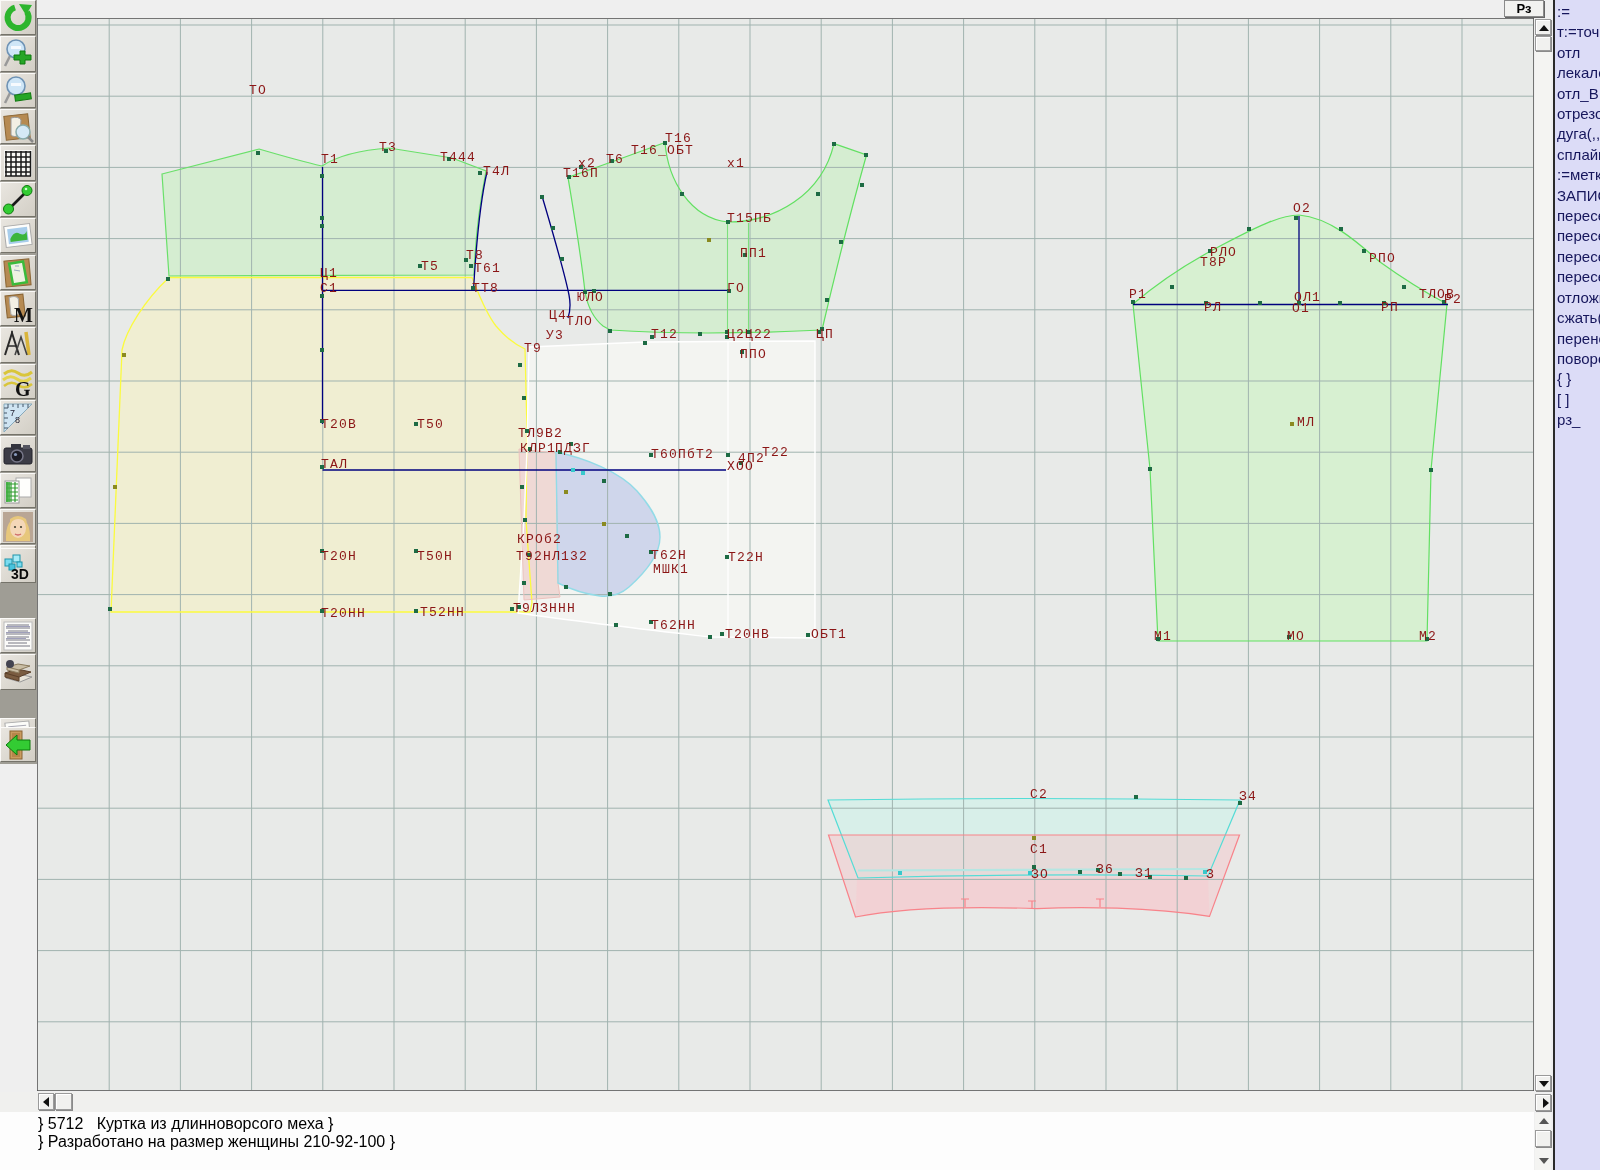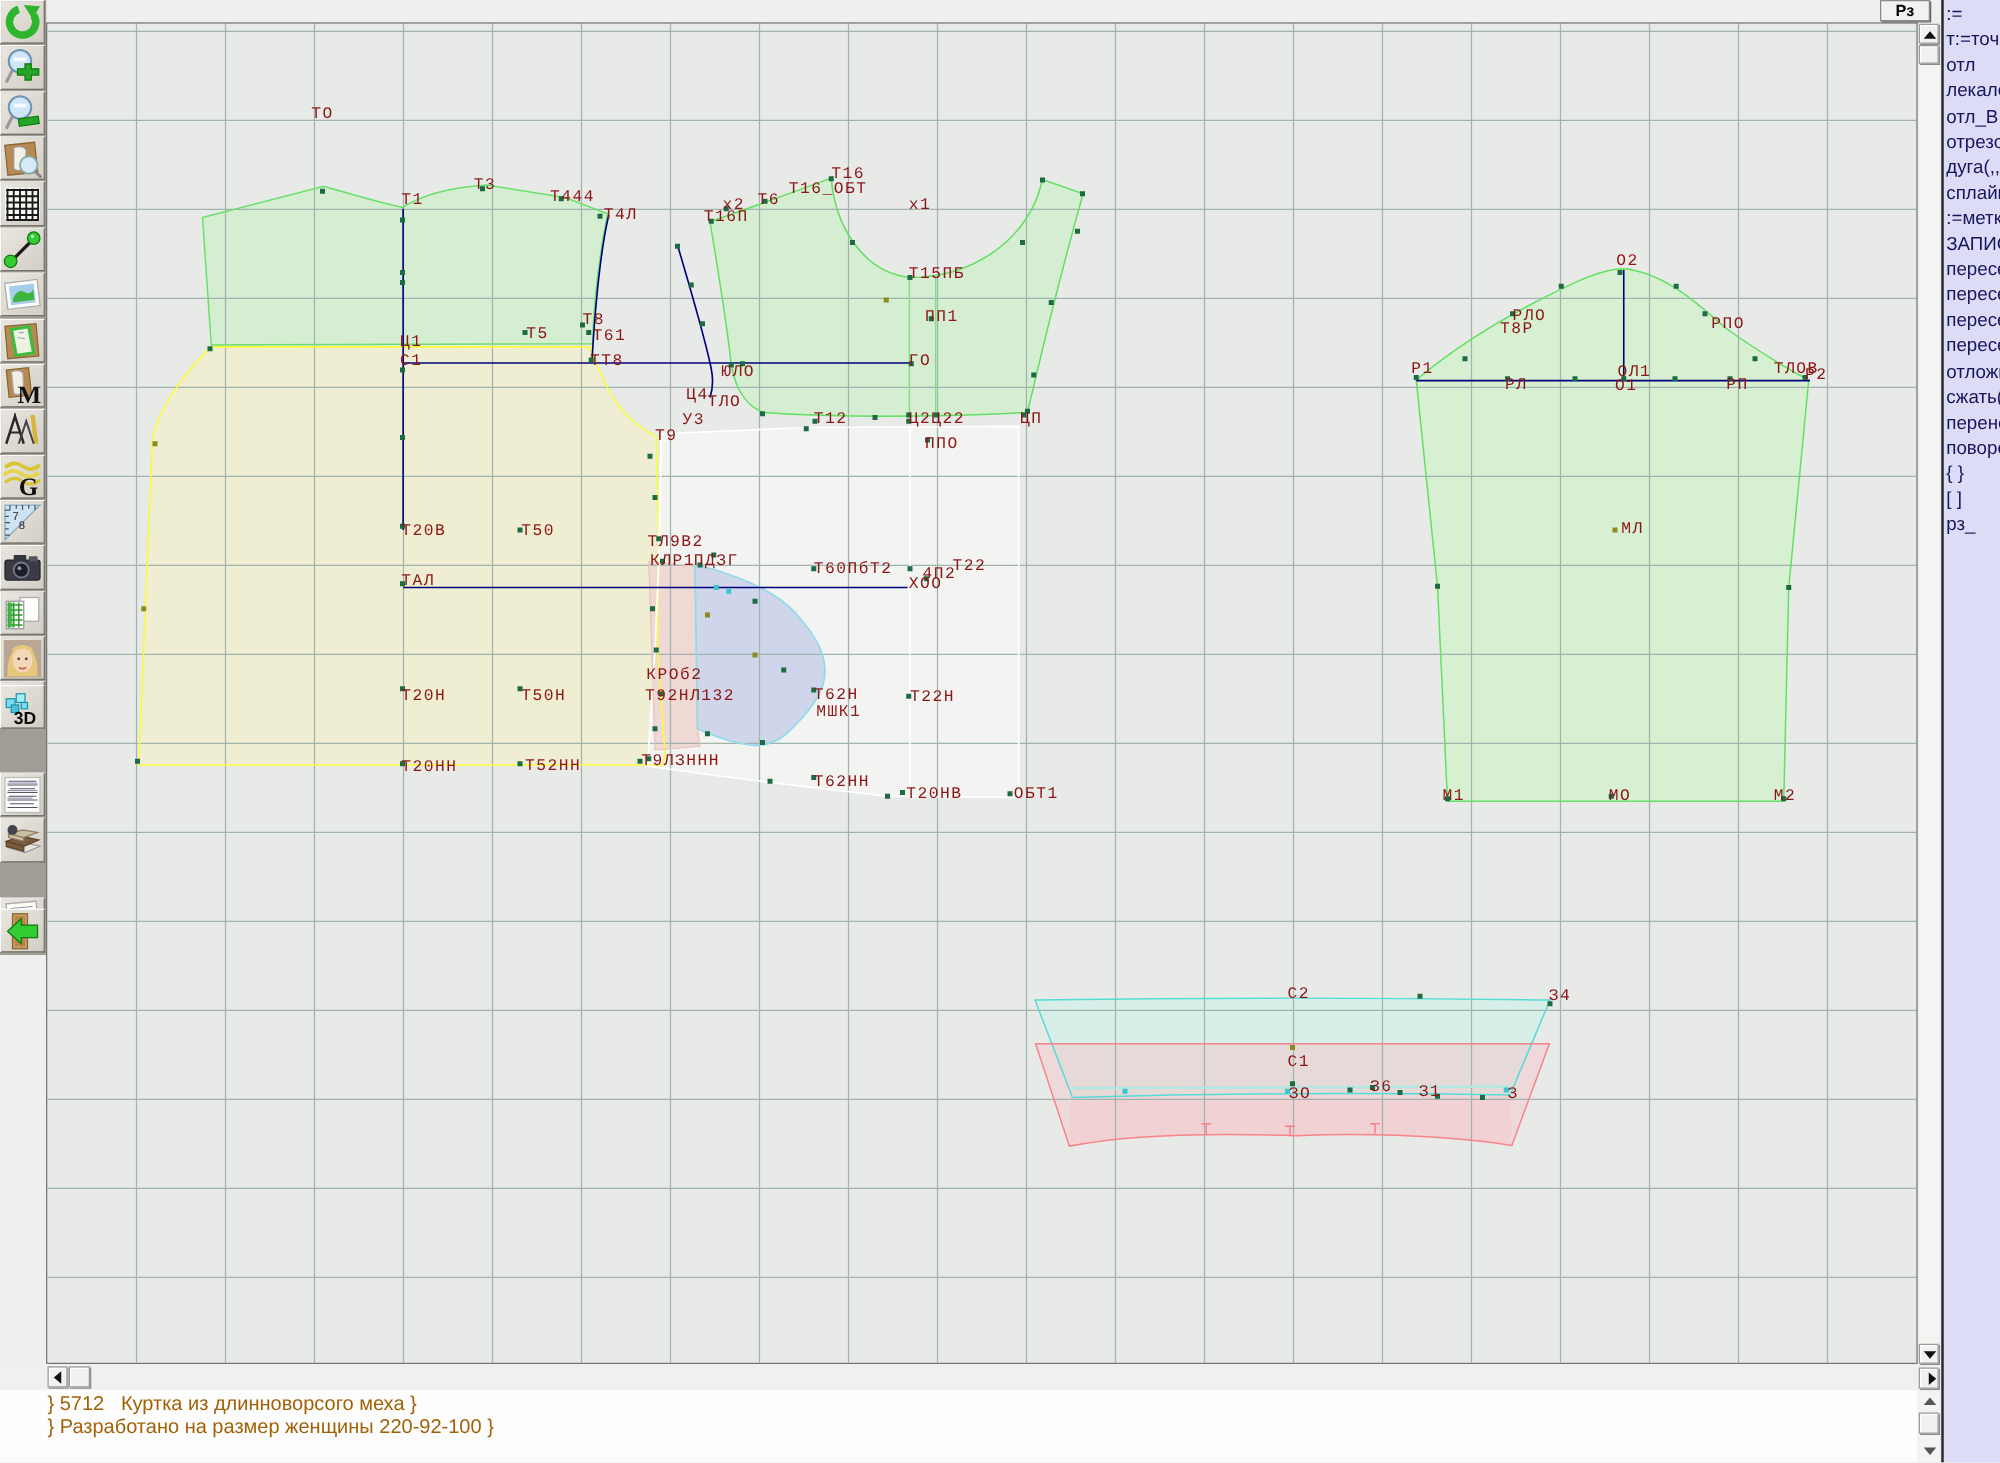--- a/index.html
+++ b/index.html
@@ -8,21 +8,21 @@
     border:1px solid;border-color:#fbfaf8 #75736a #75736a #fbfaf8;}
 .tb svg{display:block;margin:1px auto 0}
 #cvwrap{position:absolute;left:37px;top:18px;width:1497px;height:923px}
 .win{position:absolute;background:#f1f1ef;border:1px solid #9a9a9a;
      box-shadow:inset 1px 1px 0 #fff, 1px 1px 0 #8a8a8a}
 .arr{position:absolute;width:0;height:0}
 #panel{position:absolute;left:1553px;top:0;width:47px;height:1170px;background:#dcdcf7;
        border-left:2px solid #2a2a2a;overflow:hidden;padding:2px 0 0 2px}
 .pl{font-size:15px;line-height:20.4px;color:#16165c;white-space:pre}
 #console{position:absolute;left:0;top:1112px;width:1534px;height:58px;background:#fdfdfd}
-#console div{position:absolute;left:38px;font-size:16px;color:#a16207;white-space:pre}
+#console div{position:absolute;left:38px;font-size:16px;color:#000000;white-space:pre}
 #rz,#md{position:absolute;top:0;height:17px;width:40px;background:#f2f2f0;
         border:1px solid #8a8a8a;box-shadow:1px 1px 0 #666;font-weight:bold;
         font-size:13px;text-align:center;line-height:15px;color:#000}
 #hstrip{position:absolute;left:0px;top:1092px;width:1534px;height:20px;background:#f0f0ee}
 </style></head><body>
 <div id="toolbar">
     <div class="tb" style="top:0.0px">
       <svg width="32" height="32" viewBox="0 0 32 32">
         <path d="M25 10 A10.5 10.5 0 1 1 13 5.5" stroke="#2db52d" stroke-width="6" fill="none"></path>
         <path d="M17 2 L30 3 L24 13 Z" fill="#2db52d"></path>
@@ -512,13 +512,13 @@
 <div class="win" style="left:1535px;top:36px;width:16px;height:15px"></div>
 <div class="win" style="left:1535px;top:1075px;width:16px;height:16px"></div>
 <div class="arr" style="left:1539px;top:1081px;border-left:5px solid transparent;border-right:5px solid transparent;border-top:6px solid #111"></div>
 
 <div style="position:absolute;left:1535px;top:1113px;width:16px;height:57px;background:#f4f4f2"></div>
 <div class="arr" style="left:1539px;top:1118px;border-left:5px solid transparent;border-right:5px solid transparent;border-bottom:6px solid #555"></div>
 <div class="win" style="left:1535px;top:1130px;width:16px;height:17px"></div>
 <div class="arr" style="left:1539px;top:1158px;border-left:5px solid transparent;border-right:5px solid transparent;border-top:6px solid #555"></div>
 <div id="console">
  <div style="top:3px">} 5712   Куртка из длинноворсого меха }</div>
- <div style="top:21px">} Разработано на размер женщины 220-92-100 }</div>
+ <div style="top:21px">} Разработано на размер женщины 210-92-100 }</div>
 </div>
 </body></html>

